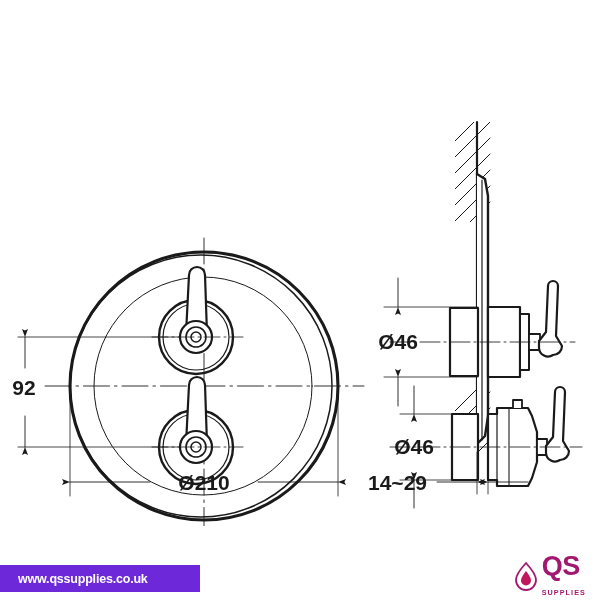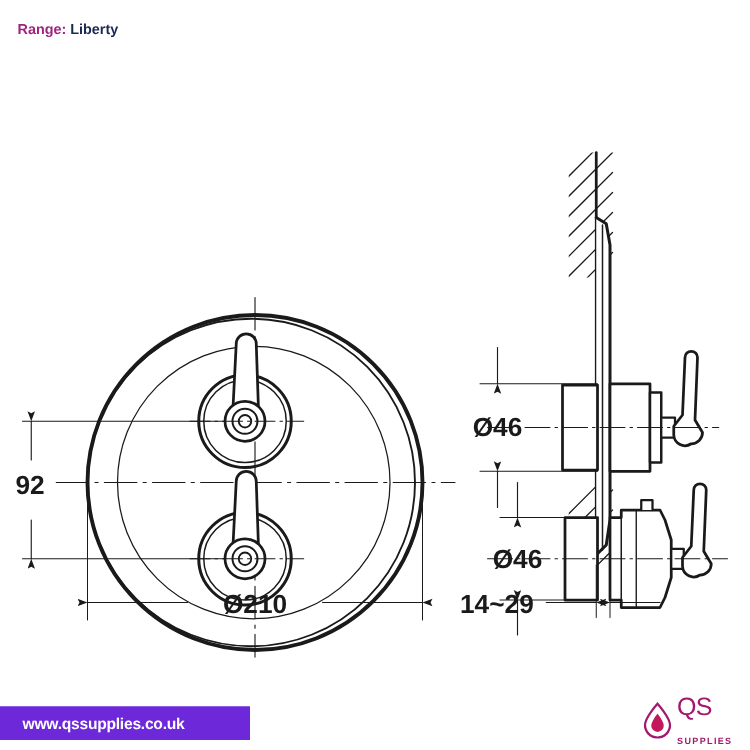--- a/index.html
+++ b/index.html
@@ -87,42 +87,38 @@
   }
   #brand-mark { flex: 0 0 auto; }
   #brand-text {
     margin-left: 3px;
     display: flex;
     flex-direction: column;
     align-items: flex-start;
     line-height: 1;
   }
   #brand-qs {
-    font-size: 20px;
-    font-weight: normal;
+    font-size: 27px;
+    font-weight: bold;
     color: #a2186f;
     letter-spacing: -0.5px;
     line-height: 22px;
   }
   #brand-supplies {
     font-size: 7.2px;
     font-weight: bold;
     color: #a2186f;
     letter-spacing: 1.1px;
     margin-top: 12px;
   }
 </style>
 </head>
 <body>
 
 <div id="header">
-  <div class="meta-line" id="meta-range">
-    <span class="meta-label">Range:</span>
-    <span class="meta-value">Liberty</span>
-  </div>
 </div>
 
 <div id="drawing-area">
 <svg id="drawing-svg" width="600" height="430" viewBox="0 0 600 430">
   <defs>
 
     <marker id="ahU" markerWidth="9" markerHeight="9" refX="8" refY="3" orient="auto" markerUnits="userSpaceOnUse">
       <path d="M0,0 L8,3 L0,6 L1.6,3 Z" fill="#1a1a1a"></path>
     </marker>
     <marker id="ahD" markerWidth="9" markerHeight="9" refX="8" refY="3" orient="auto" markerUnits="userSpaceOnUse">

